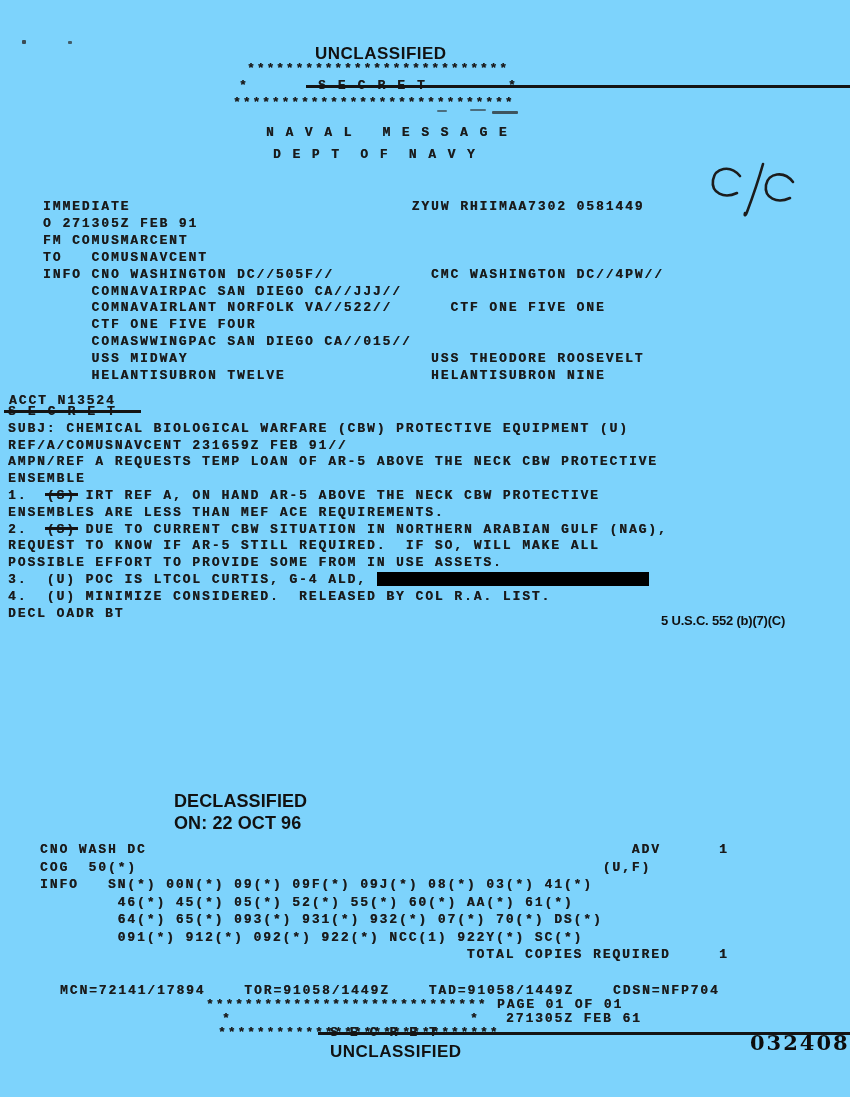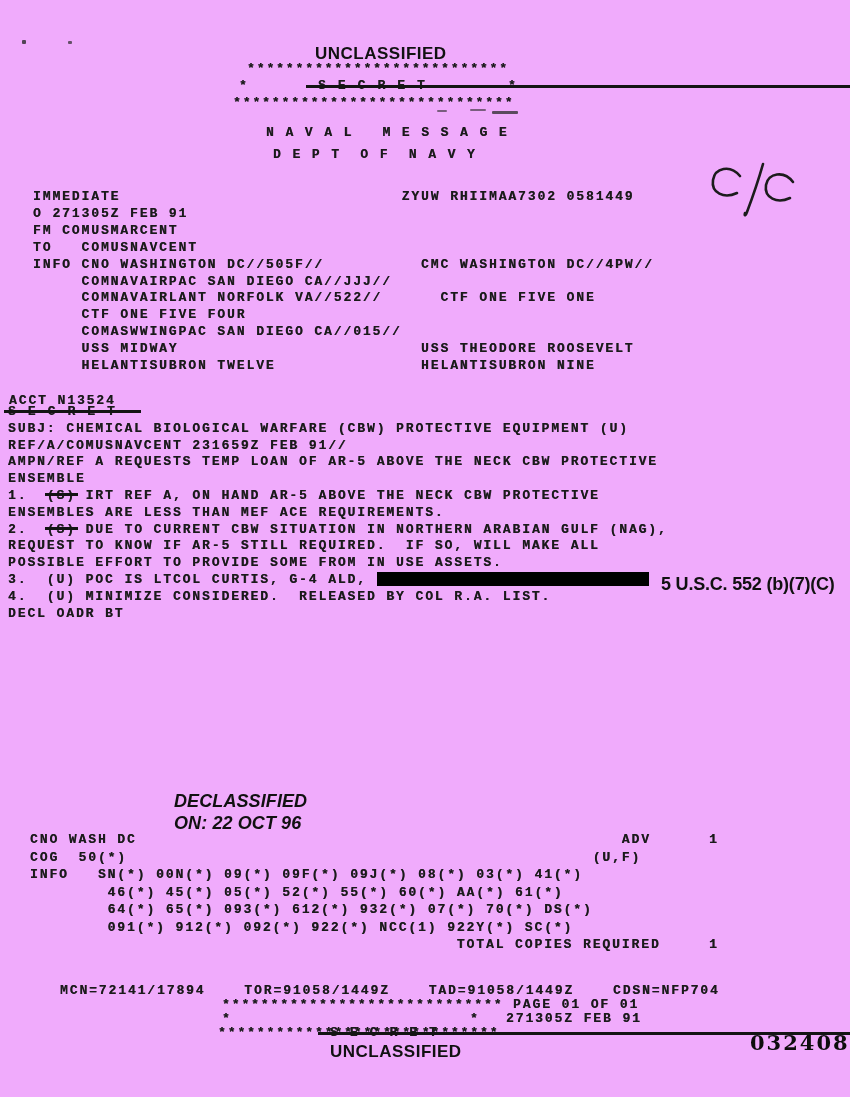--- a/index.html
+++ b/index.html
@@ -1,49 +1,49 @@
 <!DOCTYPE html>
 <html><head>
 <meta charset="utf-8">
 <style>
   html,body { margin:0; padding:0; background:#e8e8e8; }
   .page {
     position:relative; width:850px; height:1097px; margin:0 auto;
-    background:#f0abfc; overflow:hidden;
+    background:#7dd3fc; overflow:hidden;
     font-family:"Liberation Mono","DejaVu Sans Mono",monospace;
     color:#161616;
   }
   .abs { position:absolute; white-space:pre; }
   .mono {
     font-family:"Liberation Mono","DejaVu Sans Mono",monospace;
     font-size:13px; font-weight:bold; letter-spacing:1.9px; line-height:14px;
     color:#1a1a1a; text-shadow:0.3px 0 0 rgba(20,20,20,.75);
   }
   .sans { font-family:"Liberation Sans","DejaVu Sans",sans-serif; font-weight:bold; color:#111; }
   .title-top { font-size:17px; letter-spacing:0.5px; }
   .title-bottom { font-size:17px; letter-spacing:0.5px; }
-  pre.block { margin:0; }
+  pre.block { margin:10px; }
   .hdr-block { line-height:16.9px; }
   .dist-block { line-height:17.5px; }
   .body-block { line-height:16.8px; }
   .rline { white-space:pre; }
   .strike { position:relative; }
   .strike::after {
     content:""; position:absolute; top:5.5px; left:-2px; right:-2px;
     height:2.8px; background:#141414;
   }
   .secret-spaced { letter-spacing:12px; }
   .strike-wide::after { left:-12px; right:-4px; top:6px; }
   .strike-body::after { left:-4px; right:-14px; top:6px; }
   .redact {
     display:inline-block; width:272px; height:14px; background:#000;
     vertical-align:-3px;
   }
-  .exemption { font-size:18px; letter-spacing:-0.2px; }
-  .stamp-line { font-size:18px; letter-spacing:0.1px;font-style:italic; }
+  .exemption { font-size:13px; letter-spacing:-0.2px;margin-top:39px; }
+  .stamp-line { font-size:18px; letter-spacing:0.1px; }
   .serial {
     font-family:"DejaVu Serif","Liberation Serif",serif;
     font-size:21px; font-weight:bold; letter-spacing:2px; color:#0d0d0d;
   }
   .artifact { position:absolute; background:#2a2a2a; border-radius:1px; }
   svg.handnote path { stroke:#1c1c1c; stroke-width:2.6; fill:none; stroke-linecap:round; }
 </style>
 </head>
 <body>
 
@@ -93,29 +93,29 @@
 
   <div class="abs sans exemption" style="left:661px; top:574px;">5 U.S.C. 552 (b)(7)(C)</div>
 
   <div class="abs sans stamp-line" style="left:174px; top:791px;">DECLASSIFIED</div>
   <div class="abs sans stamp-line" style="left:174px; top:813px;">ON: 22 OCT 96</div>
 
   <pre class="abs mono block dist-block" style="left:30px; top:831px;">CNO WASH DC                                                  ADV      1
 COG  50(*)                                                (U,F)
 INFO   SN(*) 00N(*) 09(*) 09F(*) 09J(*) 08(*) 03(*) 41(*)
         46(*) 45(*) 05(*) 52(*) 55(*) 60(*) AA(*) 61(*)
-        64(*) 65(*) 093(*) 612(*) 932(*) 07(*) 70(*) DS(*)
+        64(*) 65(*) 093(*) 931(*) 932(*) 07(*) 70(*) DS(*)
         091(*) 912(*) 092(*) 922(*) NCC(1) 922Y(*) SC(*)
                                             TOTAL COPIES REQUIRED     1</pre>
 
   <div class="abs mono" style="left:60px; top:984px;">MCN=72141/17894    TOR=91058/1449Z    TAD=91058/1449Z    CDSN=NFP704</div>
-  <div class="abs mono" style="left:222px; top:998px;">***************************** PAGE 01 OF 01</div>
+  <div class="abs mono" style="left:206px; top:998px;">***************************** PAGE 01 OF 01</div>
   <div class="abs mono" style="left:222px; top:1012px;">*</div>
   <div class="abs mono secret-spaced strike strike-wide" style="left:330px; top:1012px;">SECRET</div>
   <div class="abs mono" style="left:470px; top:1012px;">*</div>
-  <div class="abs mono" style="left:506px; top:1012px;">271305Z FEB 91</div>
+  <div class="abs mono" style="left:506px; top:1012px;">271305Z FEB 61</div>
   <div class="abs mono" style="left:218px; top:1026px;">*****************************</div>
 
   <div class="abs serial" style="left:750px; top:1030px;text-align:center;">032408</div>
 
   <div class="abs sans title-bottom" style="left:330px; top:1042px;">UNCLASSIFIED</div>
 
 </div>
 
 </body></html>

